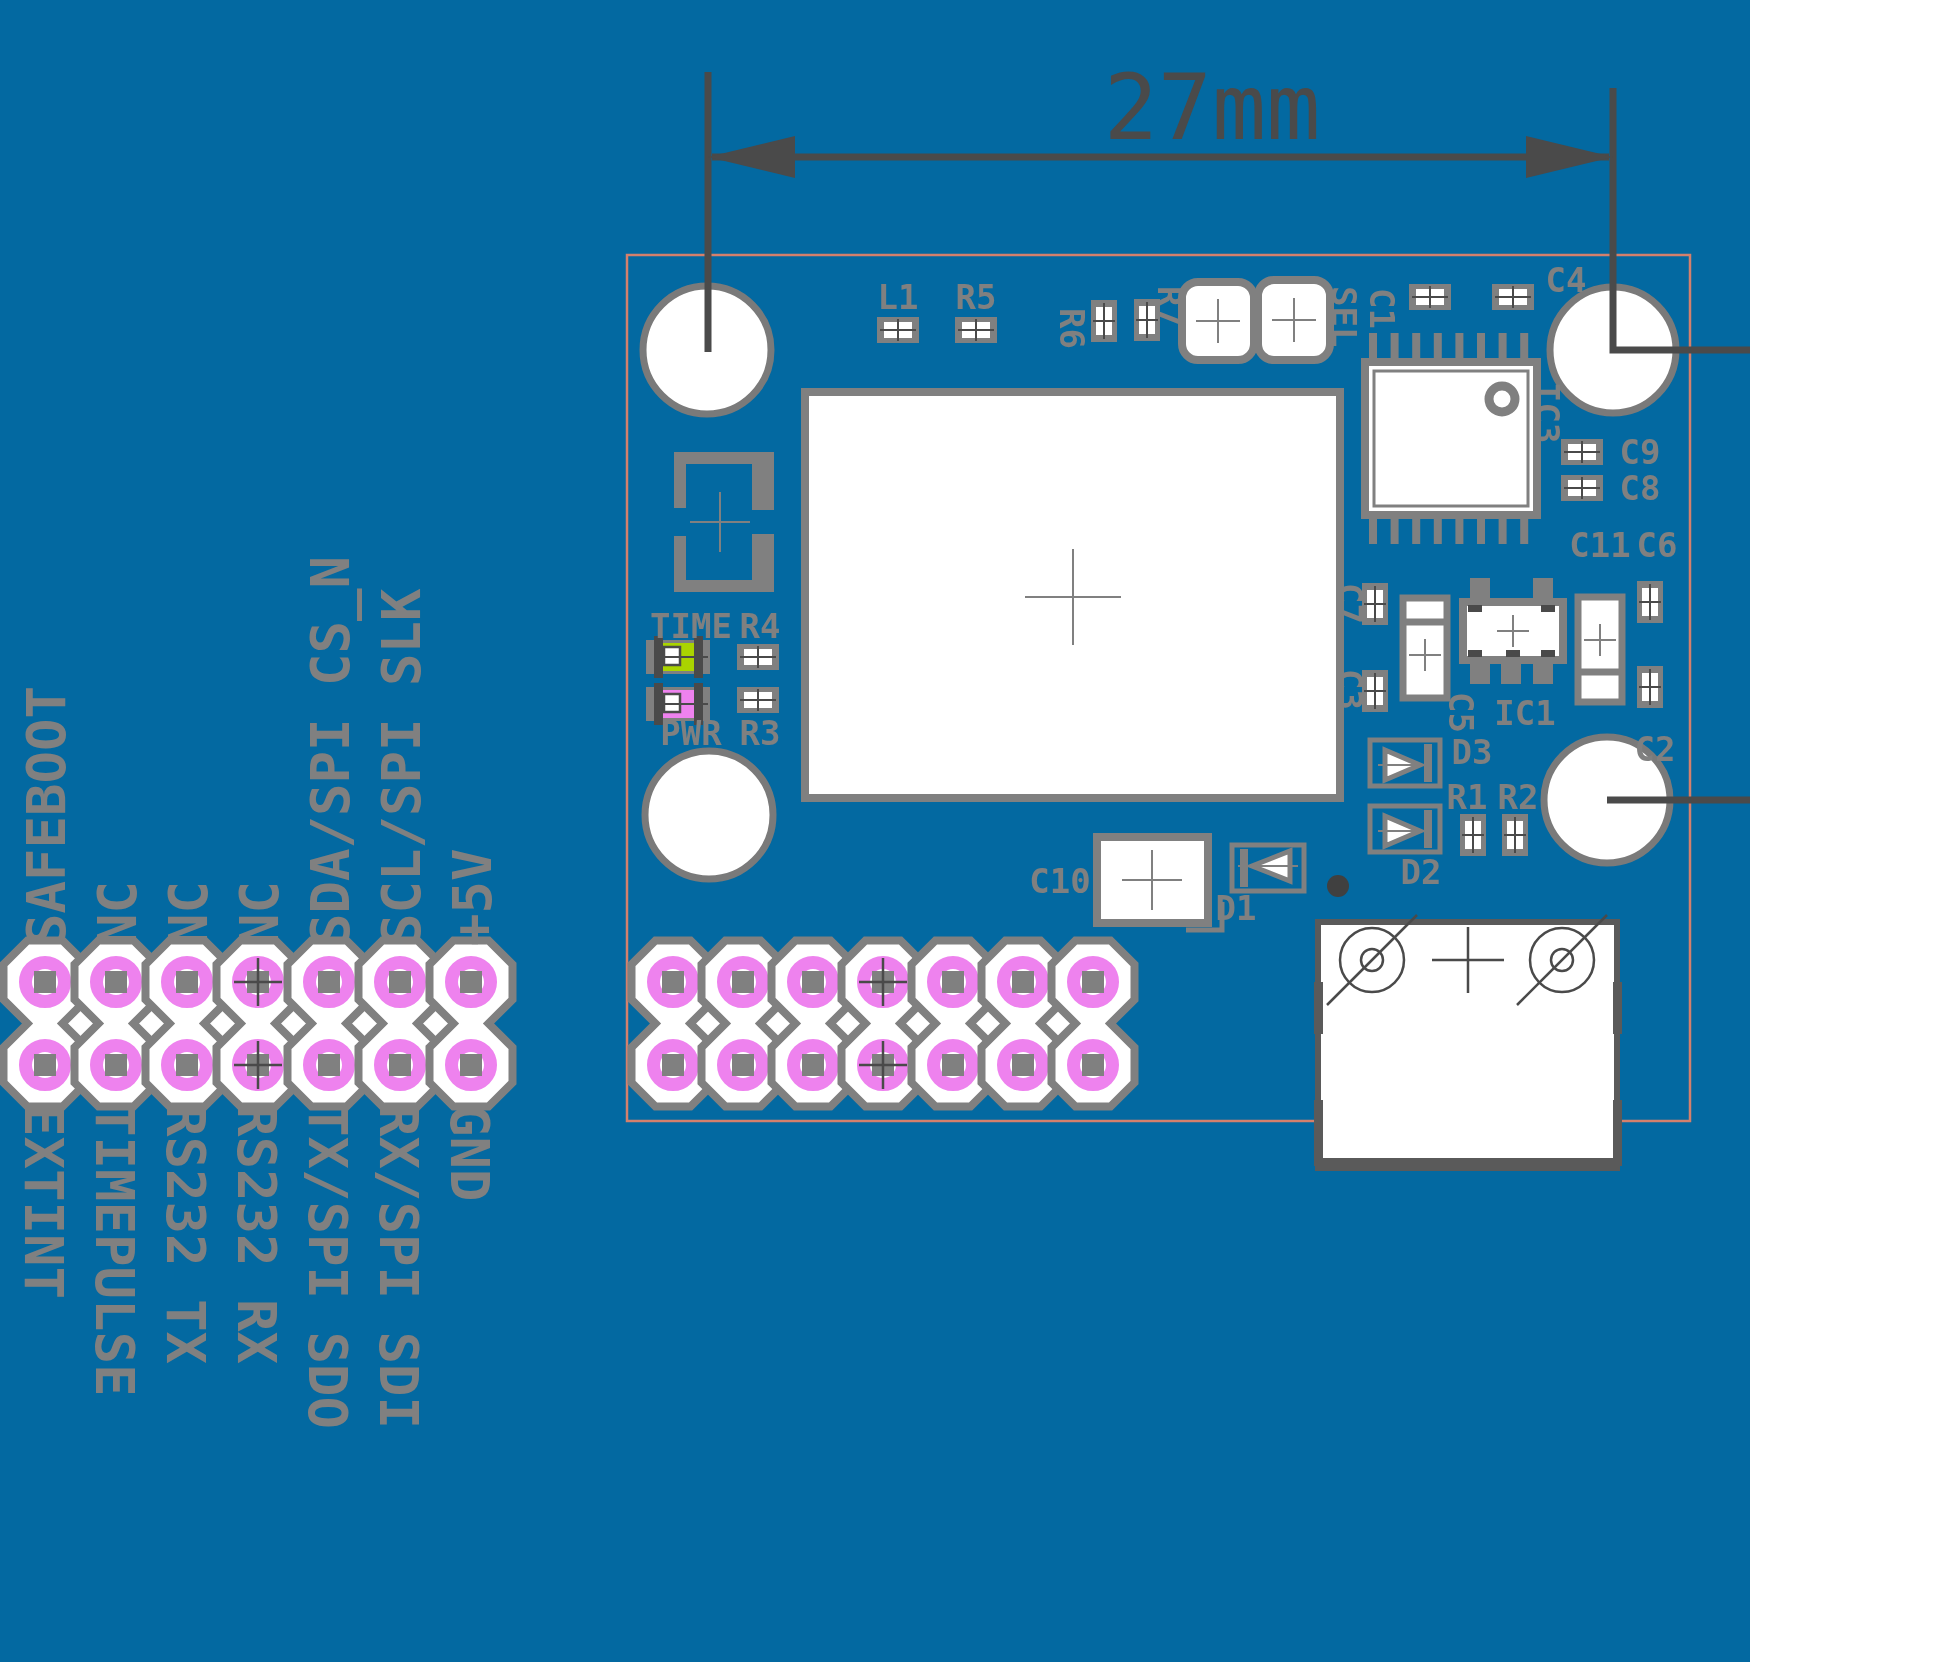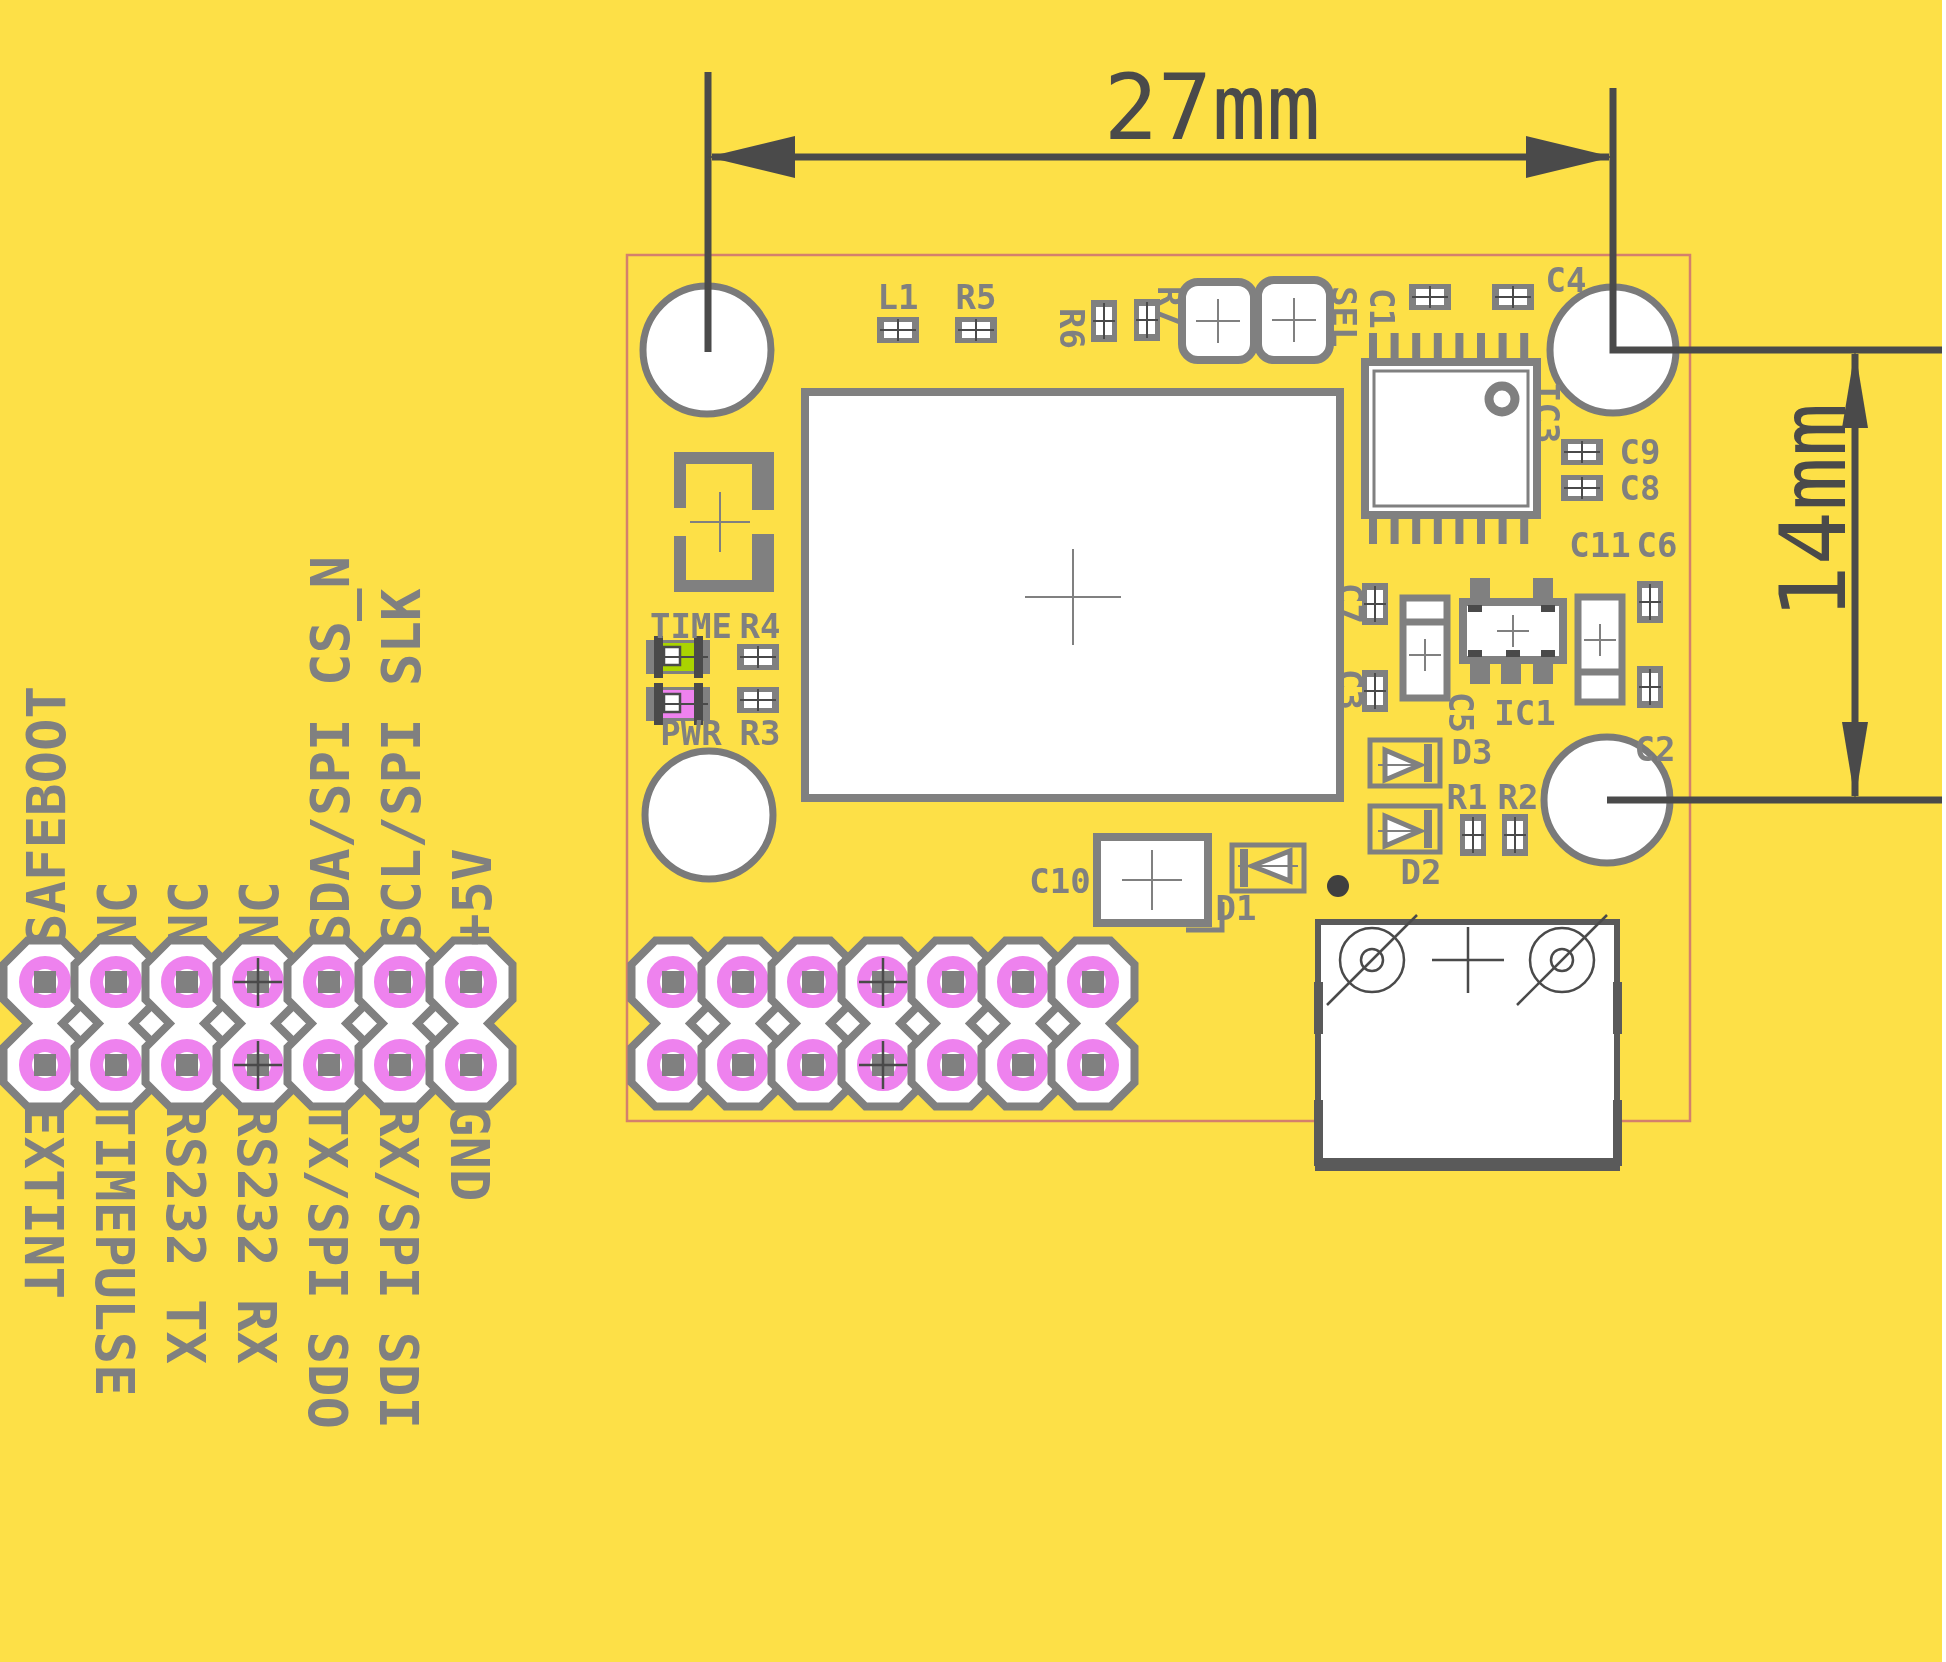--- a/index.html
+++ b/index.html
@@ -1,16 +1,16 @@
 <!DOCTYPE html>
 <html><head>
 <meta charset="utf-8">
 <style>
   html,body{margin:0;padding:0;background:#fff;}
-  #stage{position:relative;width:1942px;height:1662px;background:#fde047;overflow:hidden;
+  #stage{position:relative;width:1750px;height:1662px;background:#0369a1;overflow:hidden;
          font-family:"DejaVu Sans Mono", monospace;text-align:right;}
   svg text{font-family:"DejaVu Sans Mono", monospace;}
   .silk{fill:#808080;font-weight:bold;font-size:34px;}
   .pinlbl{fill:#808080;font-weight:bold;font-size:54px;}
   .dimtxt{fill:#4a4a4a;font-size:90px;}
 </style>
 </head>
 <body>
 
 <div id="stage">

